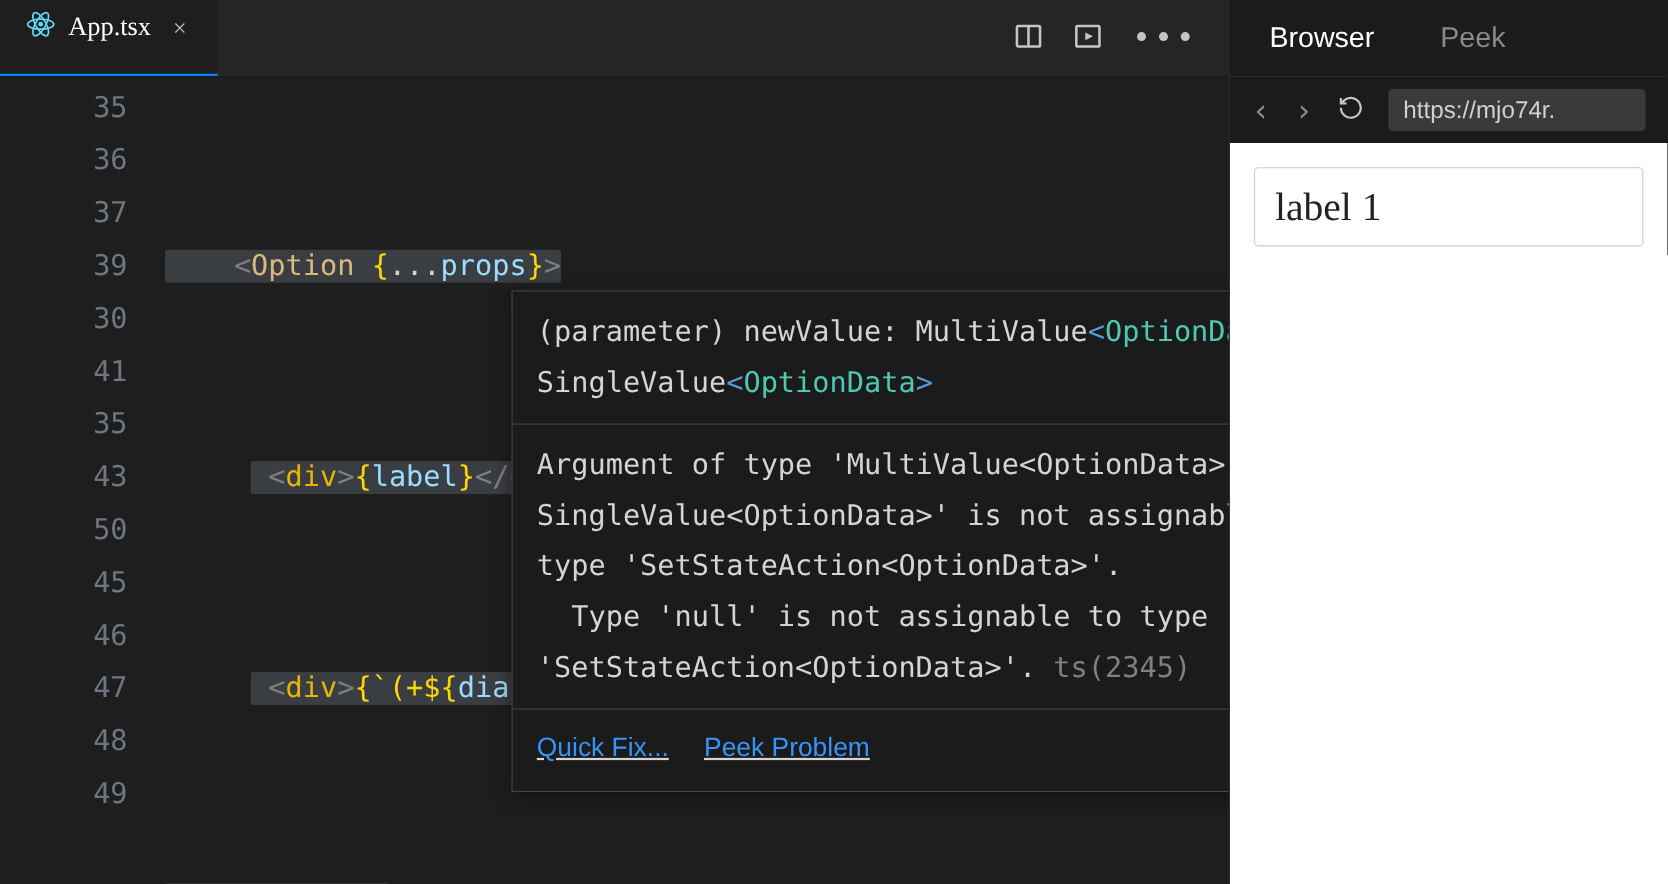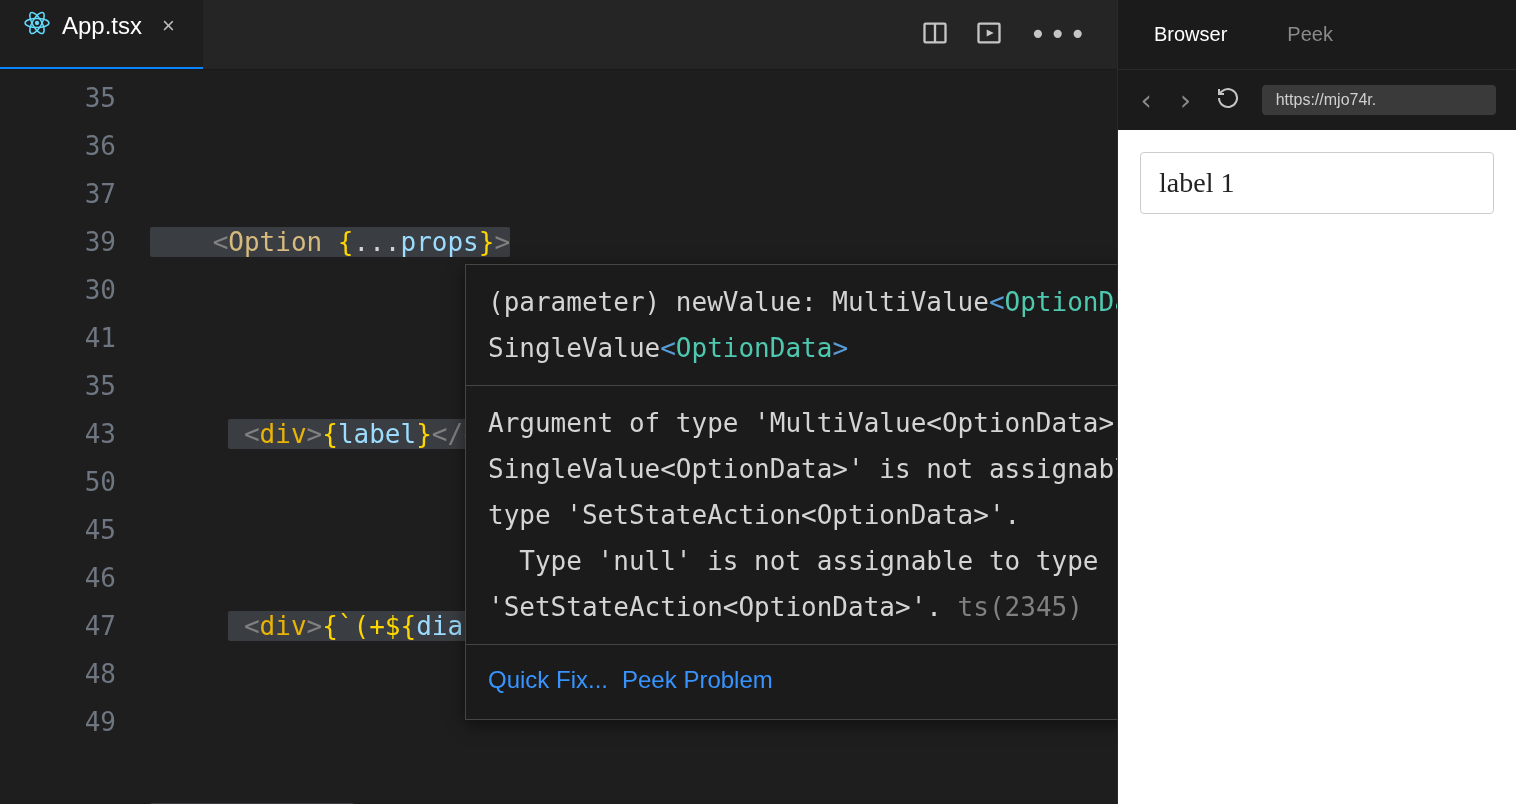--- a/index.html
+++ b/index.html
@@ -25,21 +25,21 @@
     align-items: stretch;
     border-bottom: 1px solid #1a1a1a;
   }
   .tab {
     display: flex;
     align-items: center;
     padding: 0 20px 16px 24px;
     background: #1e1e1e;
     border-bottom: 2px solid #0a84ff;
     gap: 12px;
-    font-family: Liberation Sans, sans-serif;
+    font-family: Liberation Serif, serif;
     font-size: 24px;
     color: #ffffff;
   }
   .tab .react-icon svg { width: 26px; height: 26px; }
   .tab .close { color: #bbb; font-size: 22px; padding: 0 8px; cursor: pointer; }
   .tab-bar .spacer { flex: 1; background: #252526; }
   .tab-actions {
     display: flex;
     align-items: center;
     gap: 26px;
@@ -101,38 +101,39 @@
     padding: 14px 22px;
     color: #d4d4d4;
     white-space: pre-wrap;
     word-break: break-word;
   }
   .hover-err .ts-code { color: #808080; }
   .hover-actions {
     border-top: 1px solid #454545;
     padding: 12px 22px 16px;
     display: flex;
-    gap: 14px;
+    gap: 32px;
+    text-decoration: underline;
   }
   .hover-actions a { color: #3794ff; text-decoration: none; cursor: pointer; font-family: -apple-system, "Segoe UI", sans-serif; font-size: 24px; }
 
   .right-pane {
     flex: 1;
     display: flex;
     flex-direction: column;
     background: #1e1e1e;
   }
   .right-tabs {
     height: 70px;
     display: flex;
     align-items: center;
     gap: 60px;
     padding: 0 36px;
     font-family: -apple-system, "Segoe UI", sans-serif;
-    font-size: 20px;
+    font-size: 26px;
     background: #1b1b1b;
     border-bottom: 1px solid #2a2a2a;
   }
   .right-tabs .rt { color: #8a8a8a; cursor: pointer; }
   .right-tabs .rt.active { color: #ffffff; }
   .browser-toolbar {
     height: 60px;
     display: flex;
     align-items: center;
     gap: 22px;
@@ -141,35 +142,35 @@
   }
   .browser-toolbar .nav-ico { color: #8a8a8a; font-size: 28px; cursor: pointer; }
   .browser-toolbar .reload svg { width: 24px; height: 24px; stroke: #c5c5c5; fill: none; }
   .url-bar {
     flex: 1;
     background: #3a3a3a;
     color: #d0d0d0;
     border-radius: 4px;
     padding: 6px 14px;
     font-family: -apple-system, "Segoe UI", sans-serif;
-    font-size: 16px;
+    font-size: 22px;
     overflow: hidden;
     white-space: nowrap;
   }
   .browser-content {
     flex: 1;
     background: #ffffff;
     padding: 22px;
   }
   .select-box {
     border: 1px solid #cccccc;
     border-radius: 4px;
     padding: 14px 18px;
     font-family: "Times New Roman", serif;
-    font-size: 28px;
+    font-size: 36px;
     color: #222;
     width: 100%;
     background: #fff;
   }
 
   .minimap-err {
     position: absolute;
     right: 2px;
     top: 636px;
     width: 14px; height: 10px;

